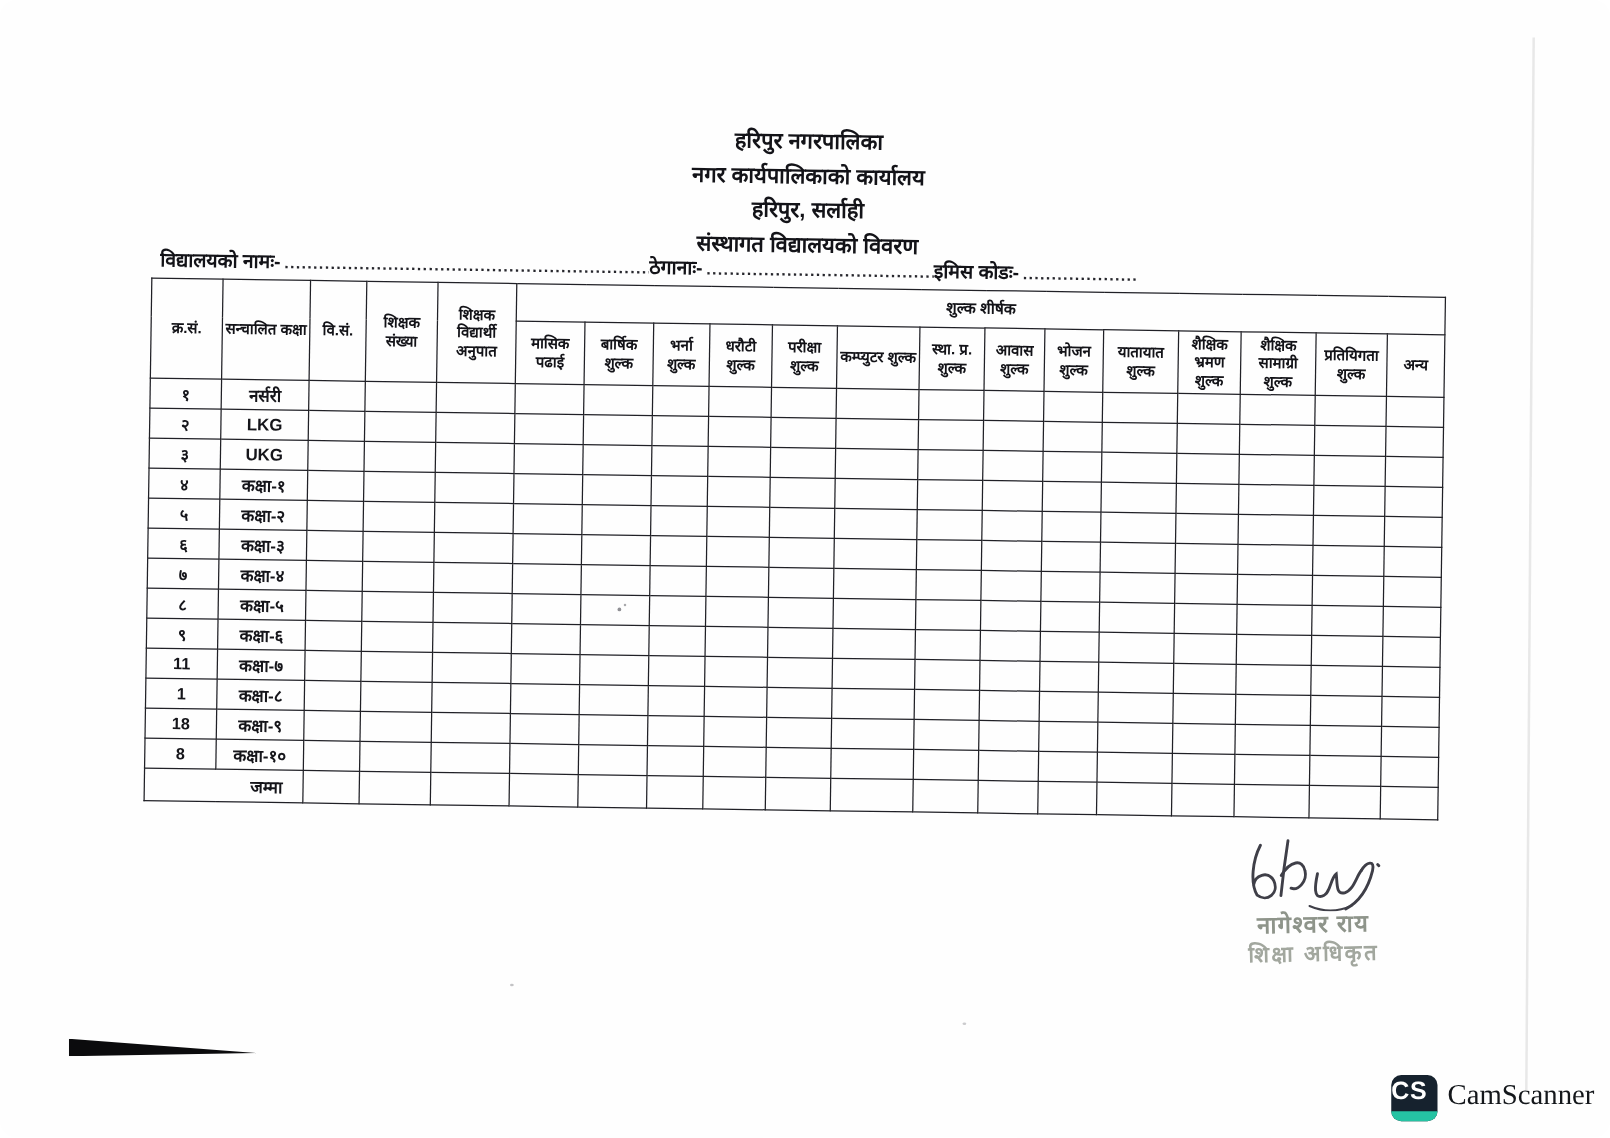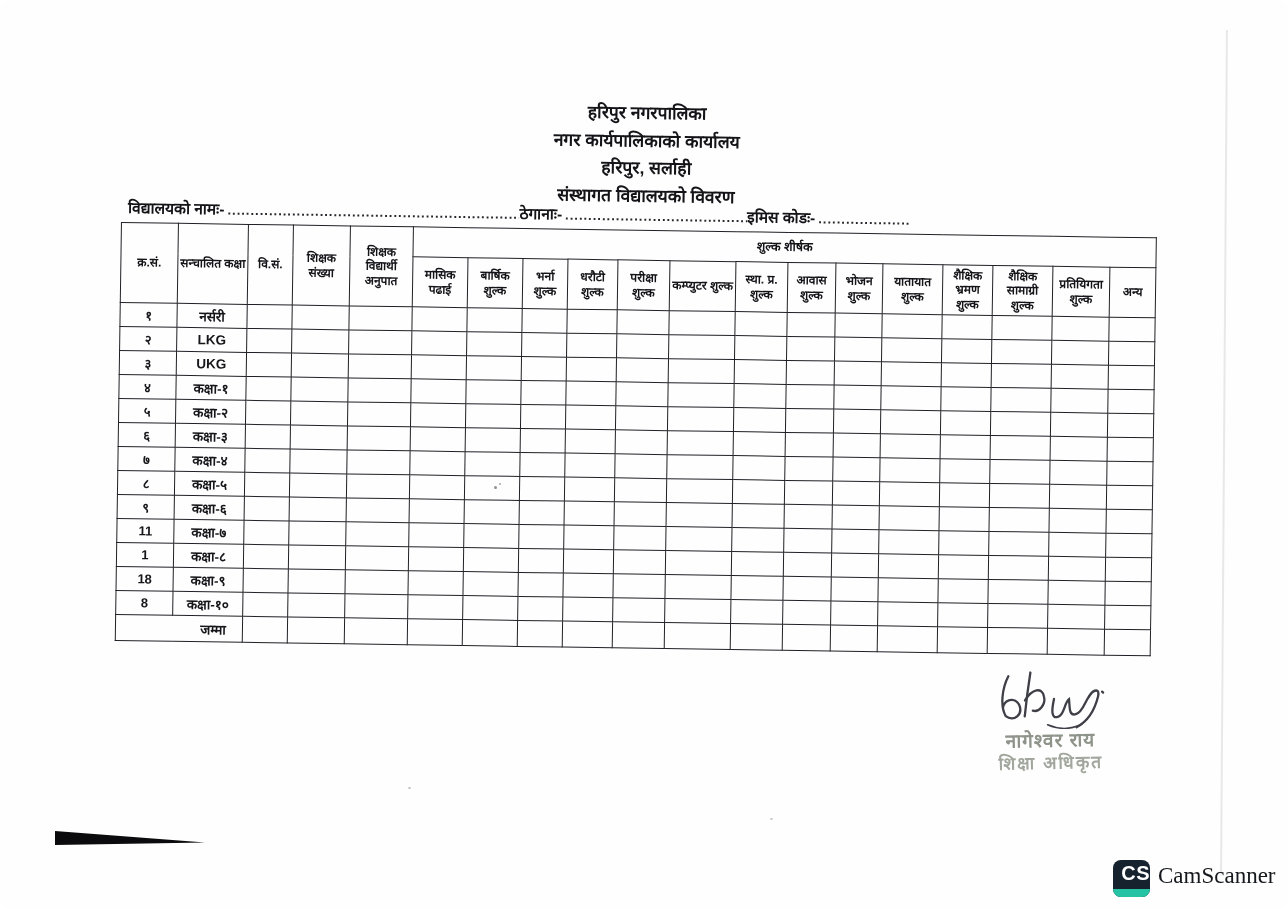--- a/index.html
+++ b/index.html
@@ -63,21 +63,21 @@
   .speck.s3{left:770px;top:818px;width:3px;height:2px;opacity:.3;}
 
   .wedge{position:absolute;left:55px;top:831px;width:150px;height:14px;
     background:#0b0b0d;clip-path:polygon(0 0,100% 82%,0 100%);}
 
   .page-edge{position:absolute;left:1223px;top:30px;width:2px;height:842px;
     background:#e6e6e6;transform:rotate(0.4deg);opacity:.9;}
 
   .cs-badge{position:absolute;left:1113px;top:860px;width:37px;height:37px;
     background:#16222e;border-radius:8px;}
-  .cs-txt{position:absolute;top:2px;left:0;right:0;text-align:right;
+  .cs-txt{position:absolute;top:2px;left:0;right:0;text-align:left;
     color:#ffffff;font-weight:700;font-size:20px;letter-spacing:.5px;}
   .cs-accent{position:absolute;left:0;right:0;bottom:0;height:8px;
     background:#25c3a3;border-radius:0 0 8px 8px;}
   .cs-name{position:absolute;left:1158px;top:863px;
     font-family:Liberation Serif, serif;
     font-size:23px;color:#14171b;}
 </style>
 </head>
 <body>
 

